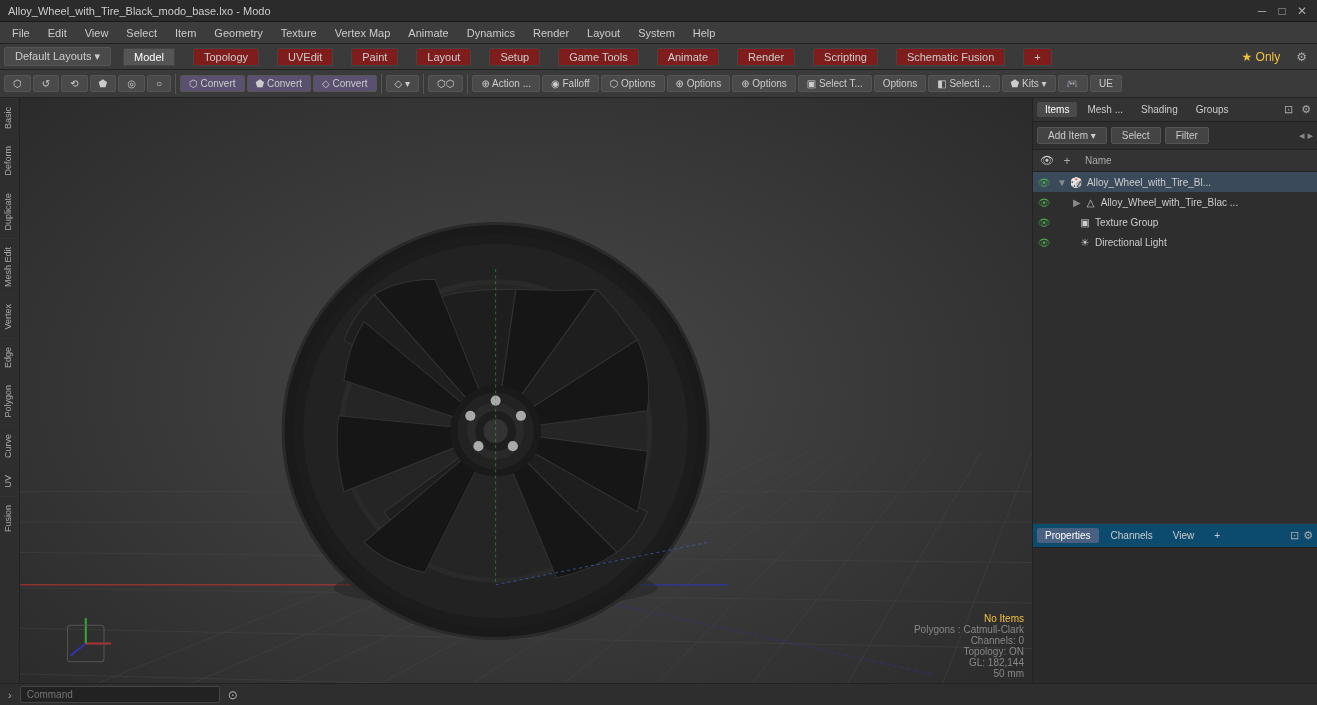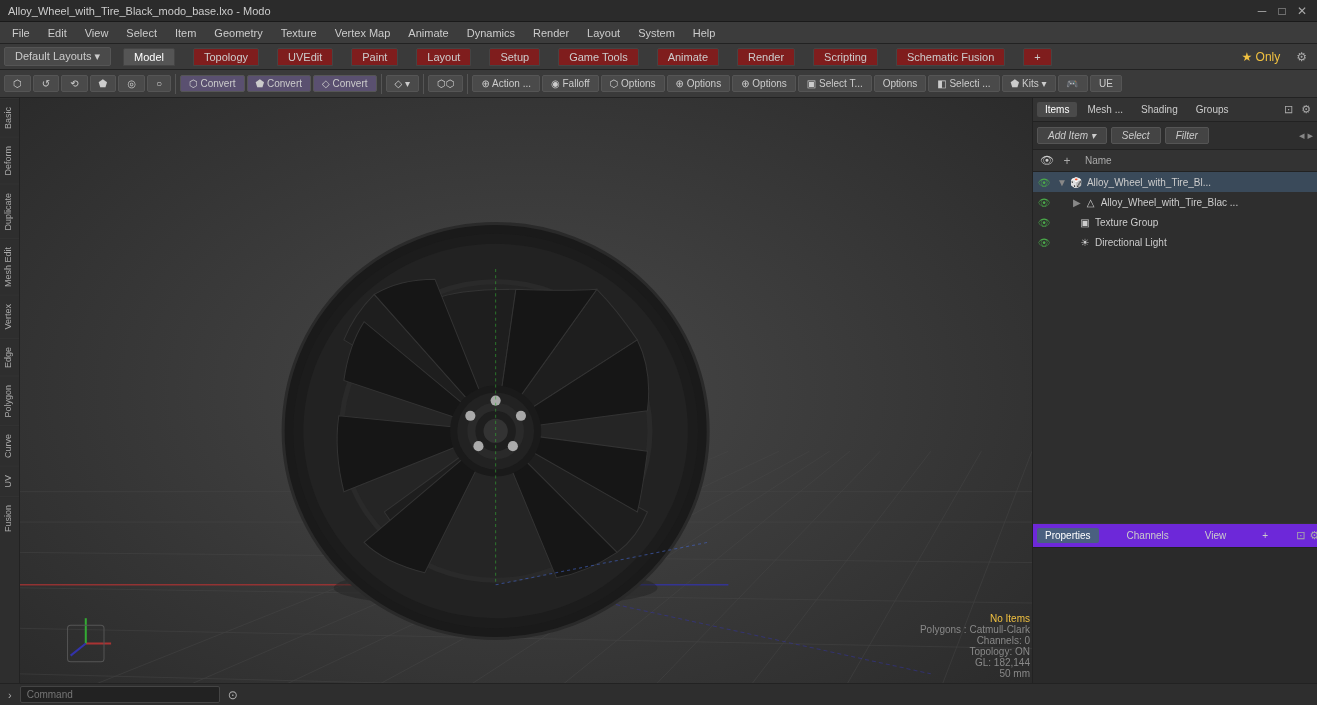--- a/index.html
+++ b/index.html
@@ -60,21 +60,21 @@
     .vp-icon-btn { width: 18px; height: 18px; display: flex; align-items: center; justify-content: center; cursor: pointer; color: #aaa; font-size: 12px; }
 
     
     #viewport-grid {
       position: absolute; top: 0; left: 0; right: 0; bottom: 0;
     }
     #viewport-grid svg { width: 100%; height: 100%; }
 
     
     #viewport-info {
-      position: absolute; bottom: 4px; right: 2px; text-align: right; font-size: 10px; color: #888;
+      position: absolute; bottom: 4px; right: 8px; text-align: right; font-size: 10px; color: #888;
     }
     .info-highlight { color: #f0c040; }
 
     
     #right-panel {
       width: 285px; background: #2e2e2e; border-left: 1px solid #222; display: flex; flex-direction: column;
     }
 
     
     #right-panel-tabs {
@@ -82,21 +82,21 @@
     }
     .panel-tab { padding: 2px 8px; font-size: 10px; color: #ccc; cursor: pointer; border-radius: 2px; }
     .panel-tab.active { background: #4a4a4a; color: #fff; text-align: right; }
     .panel-tab-icons { margin-left: auto; display: flex; gap: 4px; }
     .ptab-icon { color: #aaa; font-size: 11px; cursor: pointer; padding: 2px; }
 
     
     #items-toolbar {
       display: flex; align-items: center; padding: 2px 4px; gap: 4px; background: #2e2e2e; border-bottom: 1px solid #222; height: 28px;
     }
-    .items-btn { padding: 2px 10px; font-size: 10px; color: #ccc; cursor: pointer; background: #444; border: 1px solid #555; border-radius: 2px; font-style: italic; }
+    .items-btn { padding: 2px 10px; font-size: 10px; color: #ccc; cursor: pointer; background: #444; border: 1px solid #555; border-radius: 2px; }
     .items-btn.with-arrow::after { content: ' ▾'; }
 
     
     #items-header {
       display: flex; align-items: center; padding: 0 4px; background: #333; border-bottom: 1px solid #222; height: 22px;
     }
     .items-header-icon { width: 20px; height: 20px; display: flex; align-items: center; justify-content: center; }
     .items-header-plus { color: #aaa; cursor: pointer; font-size: 12px; margin-right: 4px; }
     .items-col-name { flex: 1; font-size: 10px; color: #aaa; padding-left: 4px; }
 
@@ -110,21 +110,21 @@
     .item-indent { display: flex; align-items: center; flex: 1; overflow: hidden; }
     .item-arrow { color: #888; margin-right: 2px; font-size: 10px; }
     .item-icon { width: 16px; height: 16px; display: flex; align-items: center; justify-content: center; margin-right: 2px; font-size: 10px; }
     .item-label { font-size: 10px; color: #ccc; white-space: nowrap; overflow: hidden; text-overflow: ellipsis; }
 
     
     #properties-panel {
       height: 160px; background: #2e2e2e; border-top: 1px solid #333; display: flex; flex-direction: column;
     }
     #properties-tabs {
-      display: flex; align-items: center; padding: 2px 4px; gap: 20px; background: #6d28d9; border-bottom: 1px solid #222; height: 24px;
+      display: flex; align-items: center; padding: 2px 4px; gap: 4px; background: #0c4a6e; border-bottom: 1px solid #222; height: 24px;
     }
     .prop-tab { padding: 2px 8px; font-size: 10px; color: #ccc; cursor: pointer; border-radius: 2px; }
     .prop-tab.active { background: #4a6080; color: #fff; }
     .prop-tab-icons { margin-left: auto; display: flex; gap: 4px; }
     .prop-icon { color: #aaa; font-size: 11px; cursor: pointer; }
 
     
     #status-bar {
       width: 100%; height: 22px; background: #2e2e2e; display: flex; align-items: center; padding: 0 8px; border-top: 1px solid #222; gap: 8px;
     }

